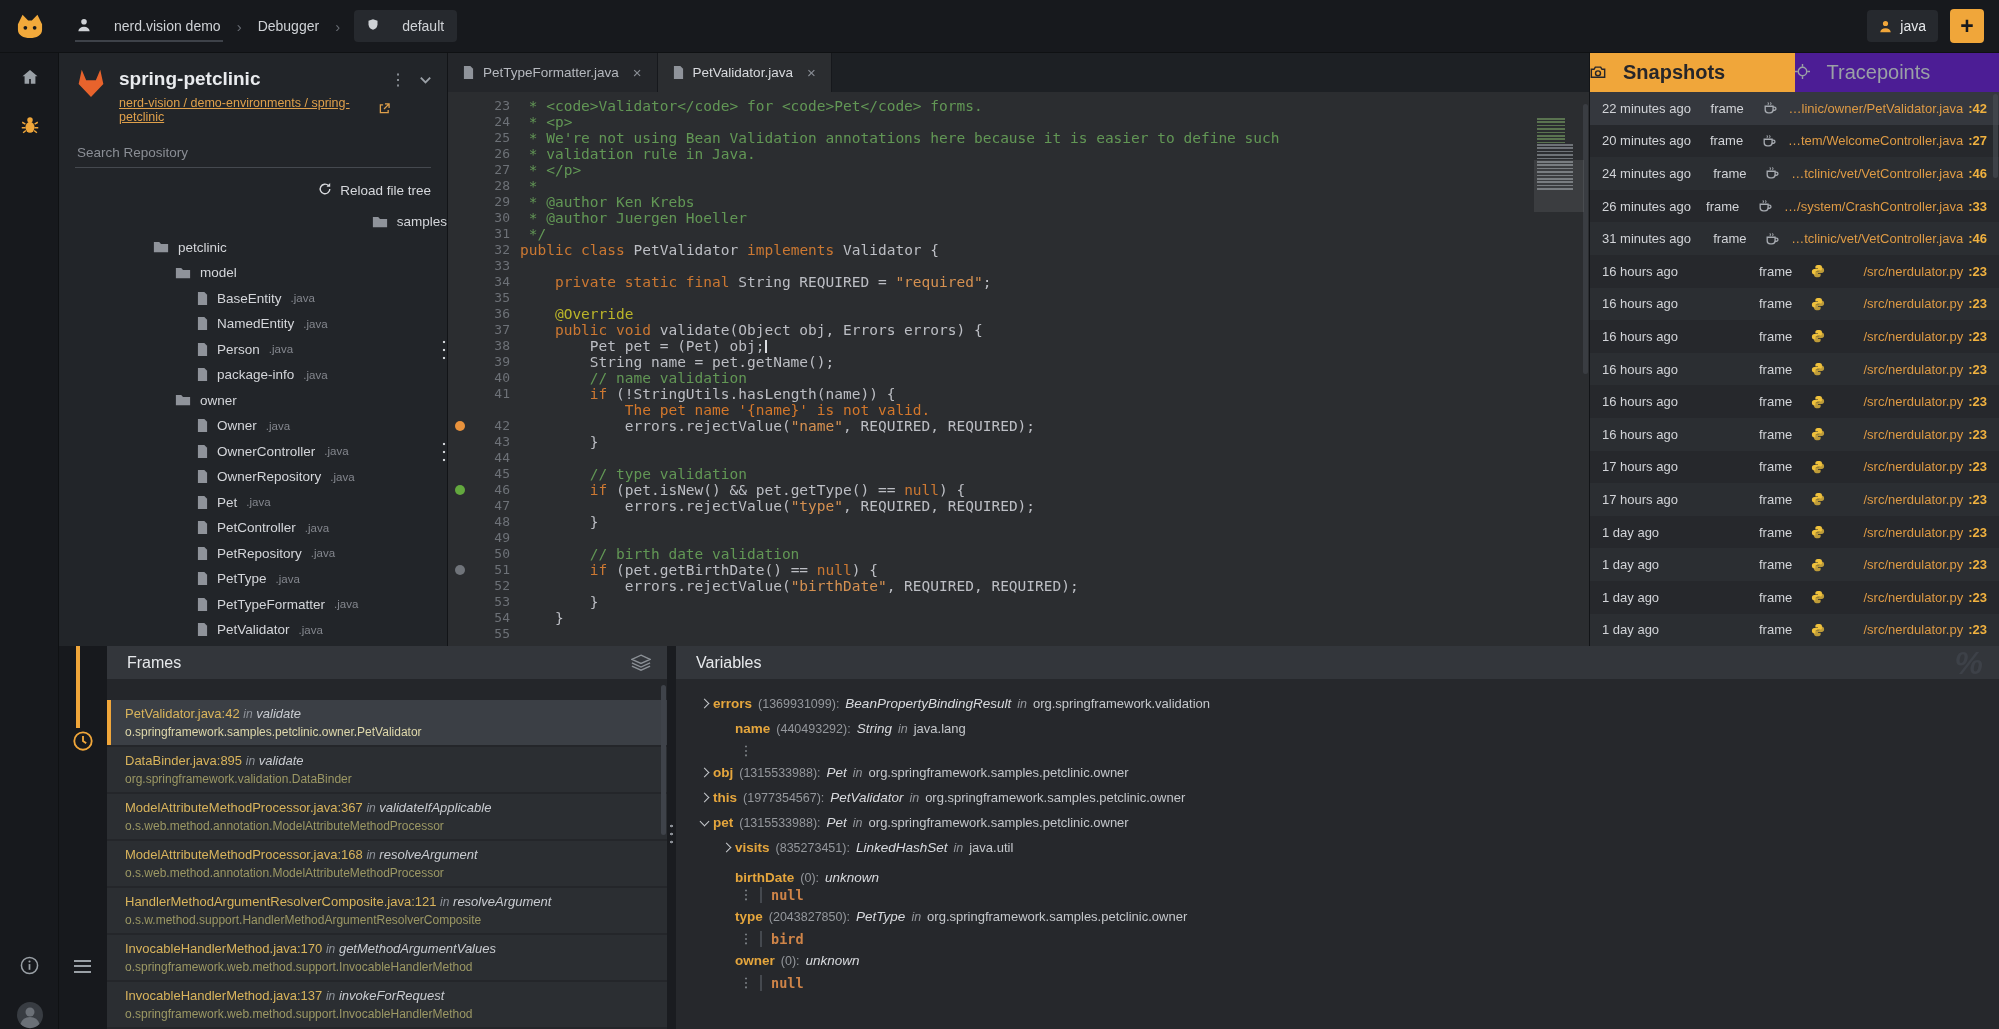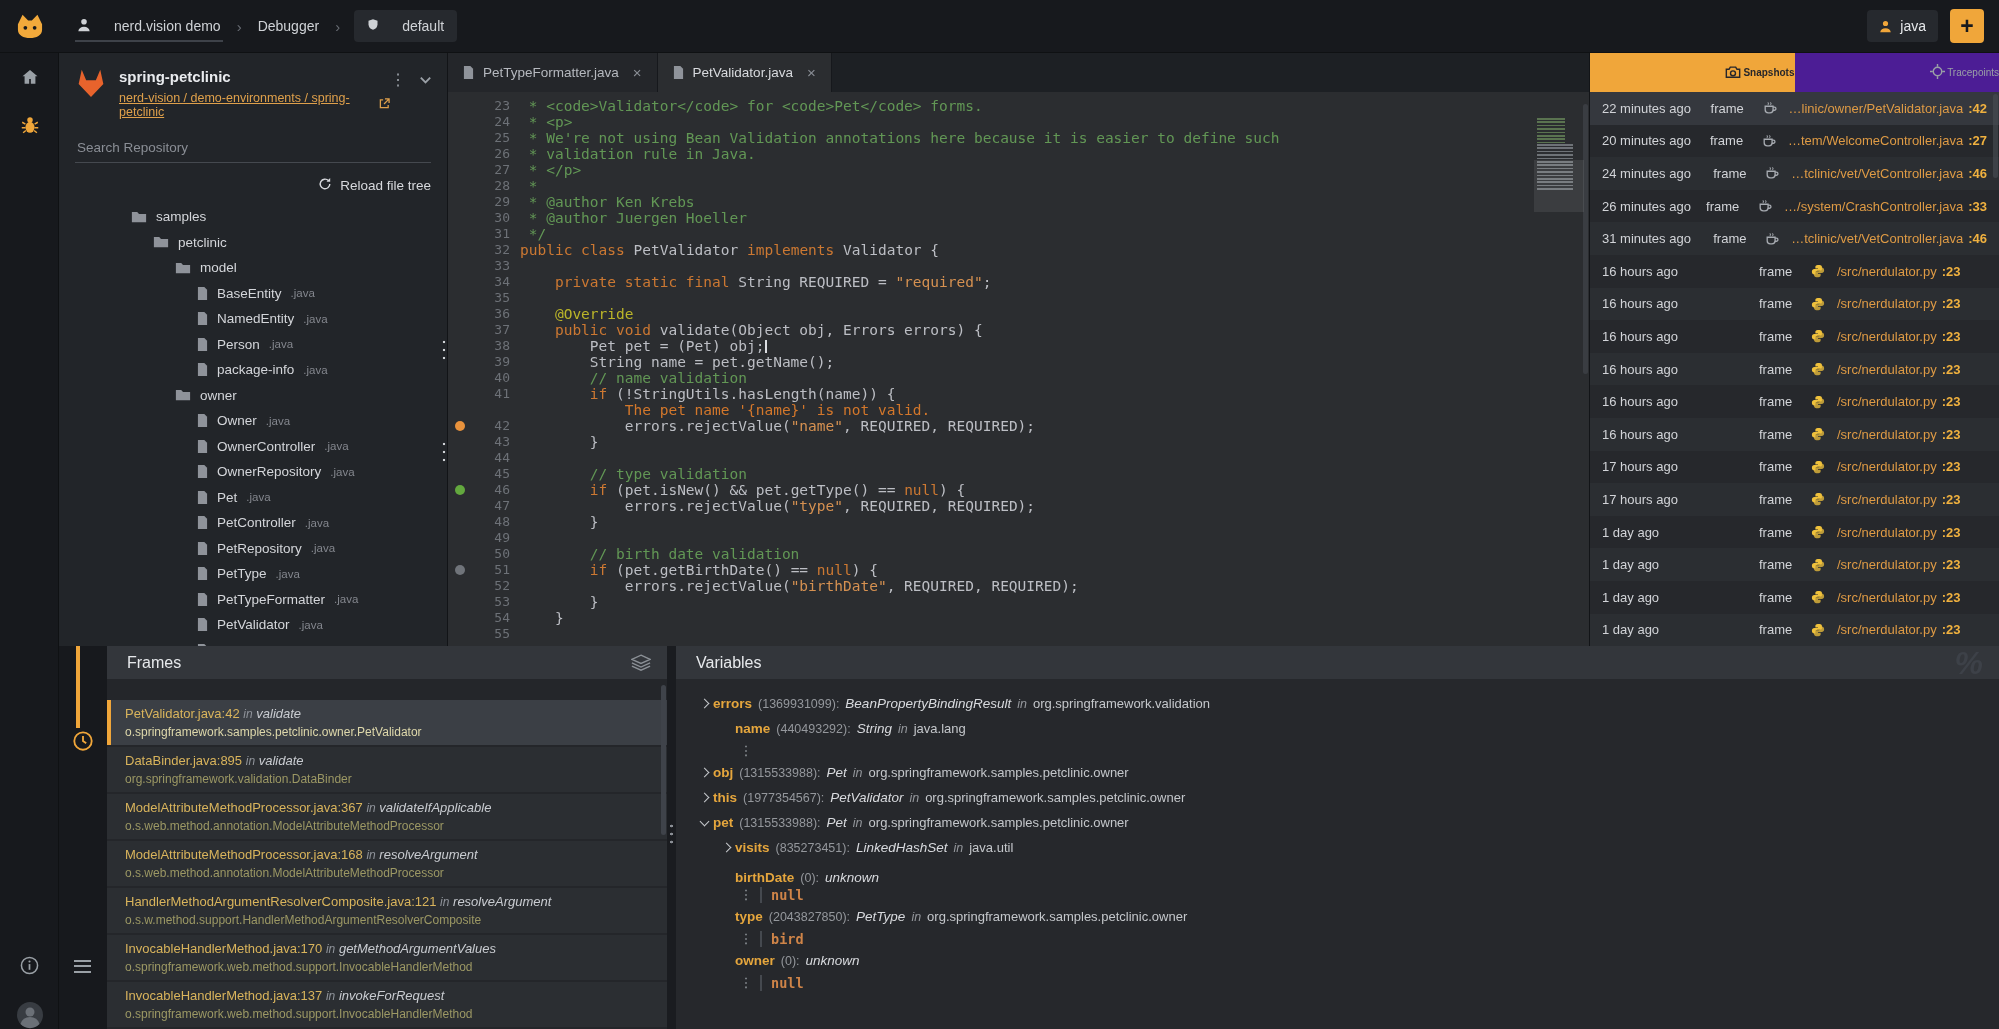--- a/index.html
+++ b/index.html
@@ -28,21 +28,21 @@
   .rail-btn{width:59px;height:48px;display:flex;align-items:center;justify-content:center;color:#9aa0a6;cursor:pointer}
   .rail-btn.active{color:#f0a63a}
   .rail .info-btn{position:absolute;left:0;top:888px;color:#9aa0a6}
   .rail .avatar-btn{position:absolute;left:0;top:938px}
 
   
   .repo{position:absolute;left:59px;top:53px;width:389px;height:593px;background:#222529;
         display:flex;flex-direction:column;border-right:1px solid #121417}
   .repo-head{display:flex;padding:15px 14px 4px 16px}
   .repo-titles{margin-left:12px;flex:1;min-width:0}
-  .repo-title{font-size:15px;font-weight:bold;color:#e9ebee}
+  .repo-title{font-size:19px;font-weight:bold;color:#e9ebee}
   .repo-link{font-size:12.5px;color:#dfa04b;text-decoration:underline;margin-top:6px;
              display:flex;align-items:center;gap:6px;cursor:pointer}
   .repo-actions{display:flex;gap:12px;color:#9aa0a6;align-items:flex-start;padding-top:4px}
   .kebab-glyph{font-size:16px;line-height:1;cursor:pointer}
   .search-wrap{margin:12px 16px 0;border-bottom:1px solid #45494f;padding:4px 2px 7px}
   .search-wrap input{background:transparent;border:0;outline:0;width:100%;color:#d6d8dc;
                      font-family:"Liberation Sans",sans-serif;font-size:13.5px}
   .search-wrap input::placeholder{color:#8a8e95}
   .reload-row{display:flex;justify-content:flex-end;padding:14px 16px 8px}
   .reload-btn{display:flex;align-items:center;gap:8px;font-size:13.5px;color:#d7d9dd;cursor:pointer}
@@ -75,33 +75,33 @@
   .minimap{position:absolute;top:26px;right:8px;width:44px;z-index:2}
   .mm-g{height:26px;width:64%;background:repeating-linear-gradient(180deg,#5a7350 0 1.6px,transparent 1.6px 3.4px)}
   .mm-w{height:48px;width:82%;opacity:.6;background:repeating-linear-gradient(180deg,#9aa0a6 0 1.6px,transparent 1.6px 3.4px)}
   .mm-view{position:absolute;left:-3px;right:-3px;top:42px;height:52px;background:rgba(255,255,255,.08)}
   .e-thumb{position:absolute;top:12px;right:1px;width:5px;height:270px;background:#474b52;border-radius:3px;opacity:.55;cursor:pointer}
 
   
   .snaps{position:absolute;left:1590px;top:53px;width:409px;height:593px;background:#222529;
          display:flex;flex-direction:column}
   .snap-tabs{height:39px;display:flex;flex:none}
-  .snap-tab{flex:1;display:flex;align-items:center;justify-content:flex-end;gap:2px;font-size:10px;cursor:pointer}
+  .snap-tab{flex:1;display:flex;align-items:center;justify-content:flex-start;gap:17px;font-size:20px;cursor:pointer}
   .snap-tab.on{background:#f0a63a;color:#26262a;font-weight:bold}
   .snap-tab.off{background:#4c1d95;color:#9aa0a6}
   .snap-list{flex:1;overflow:hidden;position:relative}
   .snap-row{height:32.6px;display:flex;align-items:center;padding:0 12px 0 12px;font-size:13px;
             color:#d2d4d8;cursor:pointer}
   .snap-row.odd{background:#2b2e32}.snap-row.even{background:#26282c}
   .snap-row.selected{background:#35383e}
   .snap-time{flex:1}
   .snap-kind{width:52px}
   .snap-licon{width:26px;display:flex;align-items:center}
   .snap-licon.java{color:#a7abb1}.snap-licon.python{color:#f0c23c}
-  .snap-link{min-width:150px;text-align:left}
+  .snap-link{min-width:150px;text-align:right}
   .sfile{color:#df9b45}
   .sline{color:#f0b13f;margin-left:5px;font-weight:bold}
   .s-thumb{position:absolute;top:2px;right:1px;width:5px;height:84px;background:#4a4e55;border-radius:3px;opacity:.6;cursor:pointer}
 
   
   .minirail{position:absolute;left:59px;top:646px;width:48px;bottom:0;background:#17191d}
   .active-bar{position:absolute;left:17px;top:0;width:4px;height:82px;background:#f0a63a}
   .clock-btn{position:absolute;left:13px;top:84px;color:#f0a63a;cursor:pointer}
   .burger{position:absolute;left:15px;top:310px;cursor:pointer}
   .burger i{display:block;width:17px;height:2px;background:#9aa0a6;margin:3.5px 0}
@@ -249,21 +249,21 @@
     <div class="reload-row">
       <div class="reload-btn">
         <span><svg width="14" height="14" viewBox="0 0 16 16">
               <path fill="none" stroke="currentColor" stroke-width="1.6" d="M13.5 8a5.5 5.5 0 1 1-1.6-3.9"></path>
               <path fill="currentColor" d="M13.9 1.2v4.2H9.7z"></path>
             </svg></span>
         <span>Reload file tree</span>
       </div>
     </div>
     <div class="tree">
-        <div class="tree-row" style="padding-left: 72px;">
+        <div class="tree-row" style="padding-left: 72px; justify-content: flex-end;">
     <span class="ticon">
             <svg width="16" height="14" viewBox="0 0 18 15">
               <path fill="currentColor" d="M1 2h6l2 2h8v9.5H1z"></path>
             </svg>
           </span>
 
     <span>samples</span>
   </div>
         <div class="tree-row" style="padding-left: 94px;">
     <span class="ticon">

